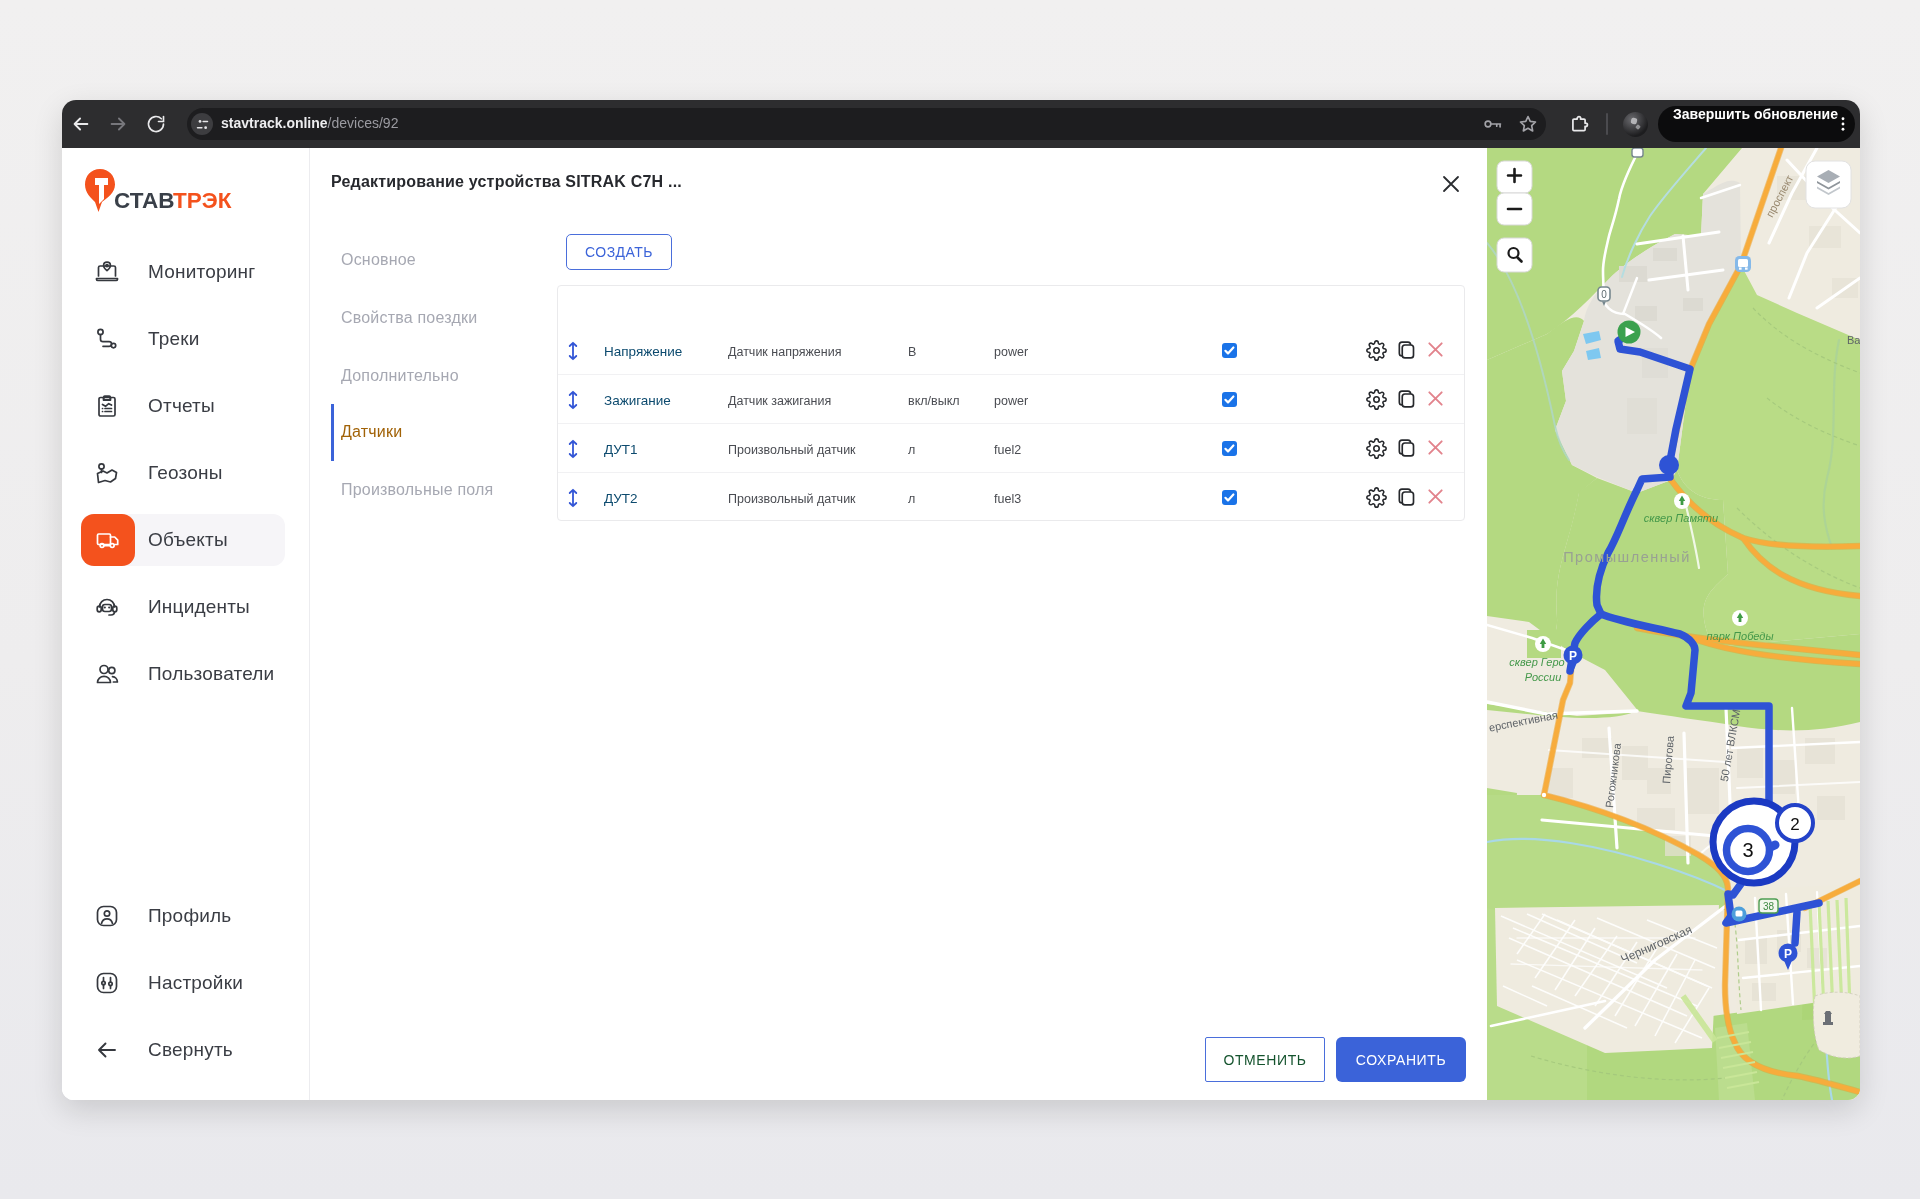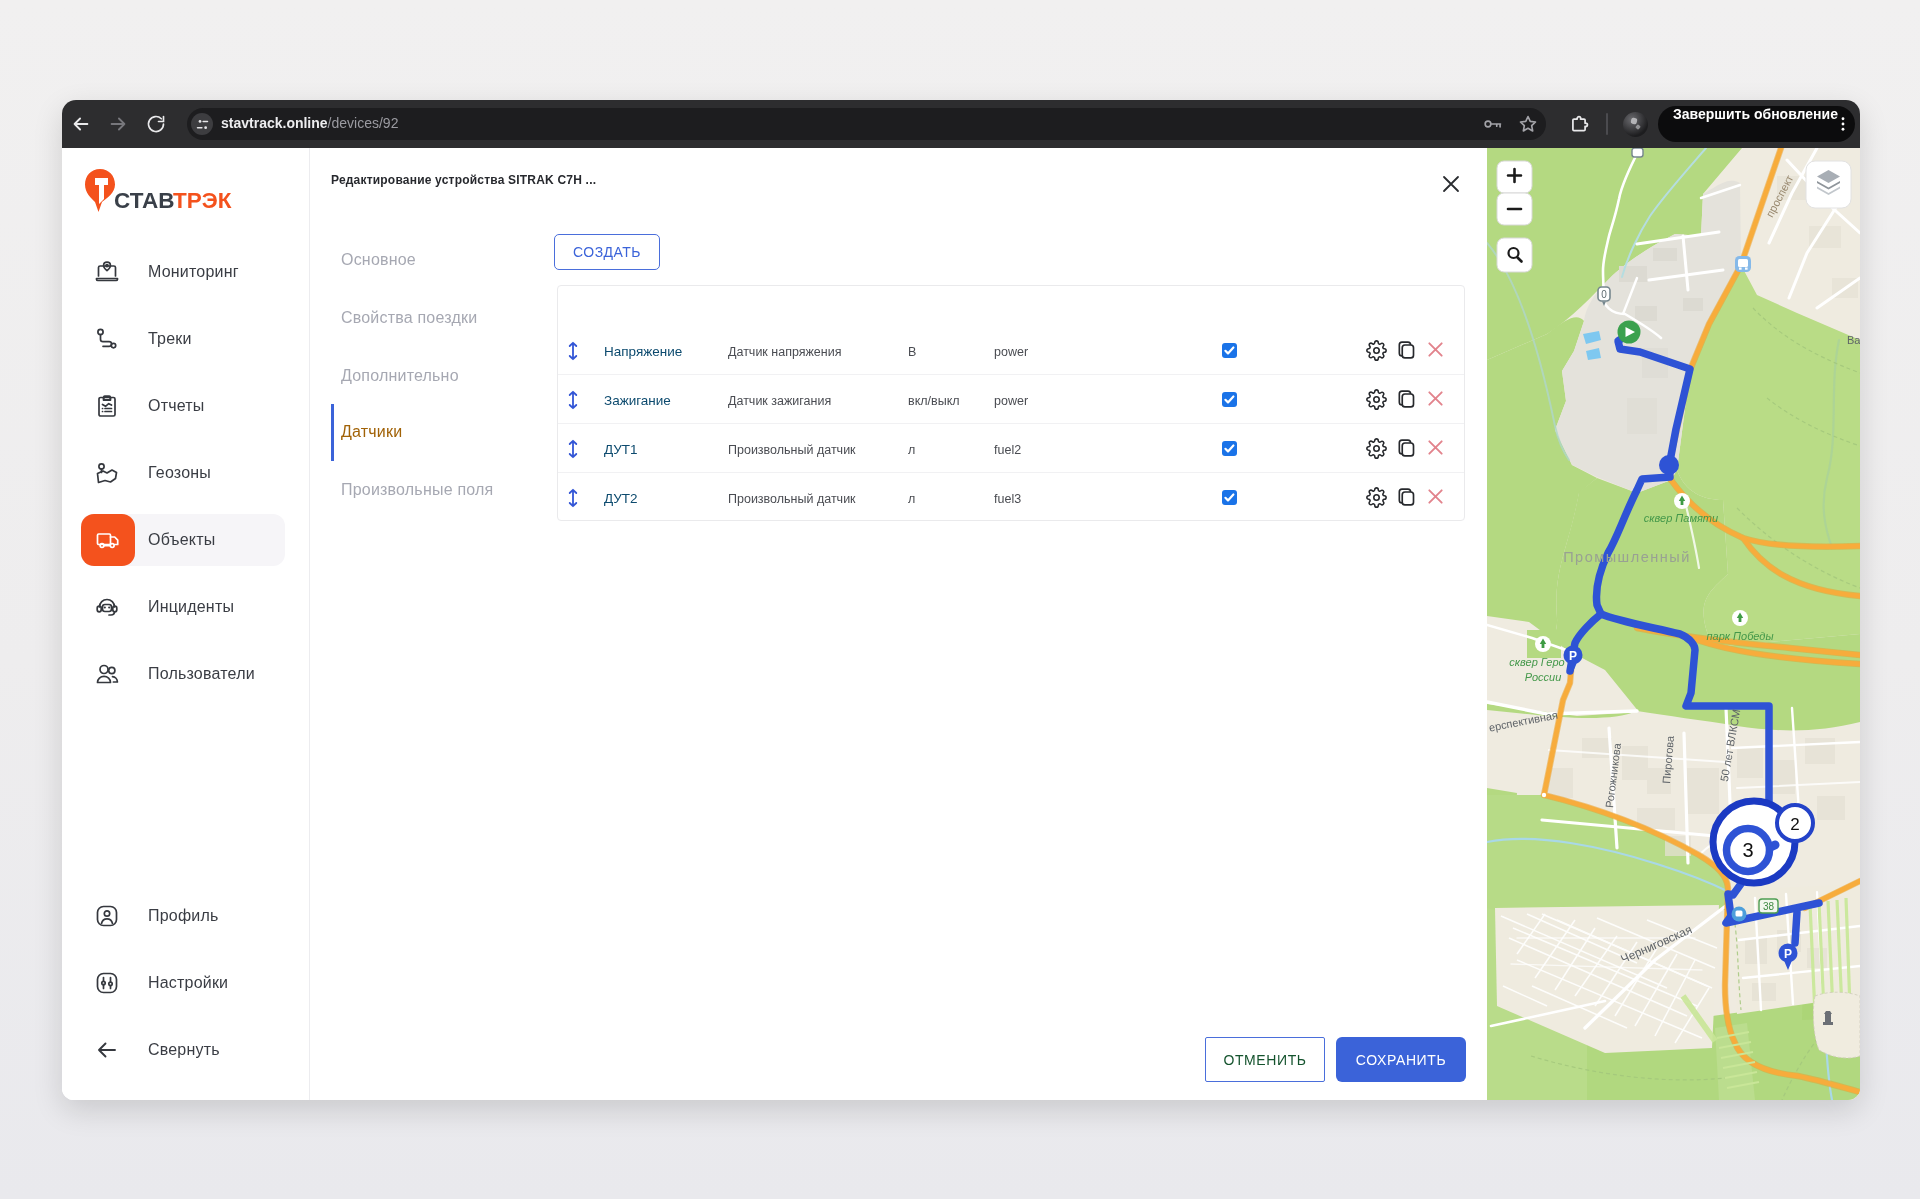--- a/index.html
+++ b/index.html
@@ -11,31 +11,31 @@
 #url{position:absolute;left:34px;top:7px;font-size:14px;color:#EDEDEF;font-weight:700;letter-spacing:0px}
 #url span{color:#9B9BA1;font-weight:400}
 #updpill{position:absolute;left:1596px;top:6px;width:197px;height:36px;border-radius:18px;background:#0C0C0D;color:#fff;display:flex;align-items:flex-start}
 #updpill .t{font-size:14px;font-weight:700;margin-left:15px;letter-spacing:0;white-space:nowrap}
 #content{position:absolute;left:0;top:48px;width:1798px;height:952px;display:flex;background:#fff}
 #sidebar{width:248px;height:100%;position:relative;border-right:1px solid #ECECEF;box-sizing:border-box;background:#fff}
 #logo{position:absolute;left:22px;top:20px;width:210px;height:56px}
 .nav{position:absolute;left:0;top:98px;width:248px}
 .nitem{position:absolute;left:19px;width:210px;height:52px}
 .nitem .ic{position:absolute;left:13px;top:13px;width:26px;height:26px}
-.nitem .tx{position:absolute;left:67px;top:50%;transform:translateY(-50%);font-size:16px;color:#3A3D44;letter-spacing:.2px}
+.nitem .tx{position:absolute;left:67px;top:50%;transform:translateY(-50%);font-size:19px;color:#3A3D44;letter-spacing:.2px}
 .nitem.active .pillbg{position:absolute;left:0;top:0;width:204px;height:52px;background:#F6F5F8;border-radius:12px}
 .nitem.active .obox{position:absolute;left:0;top:0;width:54px;height:52px;background:#F4521D;border-radius:13px}
 .nitem.active .ic{left:14px;top:13px}
 #main{width:1177px;height:100%;position:relative}
-#mtitle{position:absolute;left:21px;top:25px;font-size:12px;font-weight:700;color:#27292E;letter-spacing:.2px}
+#mtitle{position:absolute;left:21px;top:25px;font-size:16px;font-weight:700;color:#27292E;letter-spacing:.2px}
 #mclose{position:absolute;left:1130px;top:25px;width:22px;height:22px}
 .tab{position:absolute;left:31px;font-size:16px;color:#A6A8B2;letter-spacing:.2px}
 .tab.active{color:#a16207;font-weight:400}
 #tabind{position:absolute;left:21px;top:256px;width:3px;height:57px;background:#3B63D9}
-#createbtn{position:absolute;left:244px;top:86px;width:106px;height:36px;border:1px solid #4A6EDB;border-radius:5px;color:#3B63D9;font-size:14px;letter-spacing:.5px;display:flex;align-items:center;justify-content:center;box-sizing:border-box;font-weight:400}
+#createbtn{position:absolute;left:256px;top:86px;width:106px;height:36px;border:1px solid #4A6EDB;border-radius:5px;color:#3B63D9;font-size:14px;letter-spacing:.5px;display:flex;align-items:center;justify-content:center;box-sizing:border-box;font-weight:400}
 #table{position:absolute;left:247px;top:137px;width:908px;height:236px;border:1px solid #EAEAEC;border-radius:4px;box-sizing:border-box}
 #thead{position:absolute;left:0;top:0;width:100%;height:40px;background:#F5F5F6;border-radius:3px 3px 0 0}
 .th{position:absolute;top:11px;font-size:16px;color:#3E4046;font-weight:400}
 .trow{position:absolute;left:0;width:100%;height:49px;border-bottom:1px solid #F1F1F3;box-sizing:border-box}
 .trow:last-child{border-bottom:none}
 .c-name{position:absolute;left:46px;top:18px;font-size:13.5px;color:#0c4a6e}
 .c-type,.c-unit,.c-par{position:absolute;top:19px;font-size:12.5px;color:#4A4C52}
 .c-type{left:170px}.c-unit{left:350px}.c-par{left:436px}
 .cbx{position:absolute;left:664px;top:17px;width:15px;height:15px;border-radius:3px;background:#1A73E8}
 .drag{position:absolute;left:7px;top:14px}

